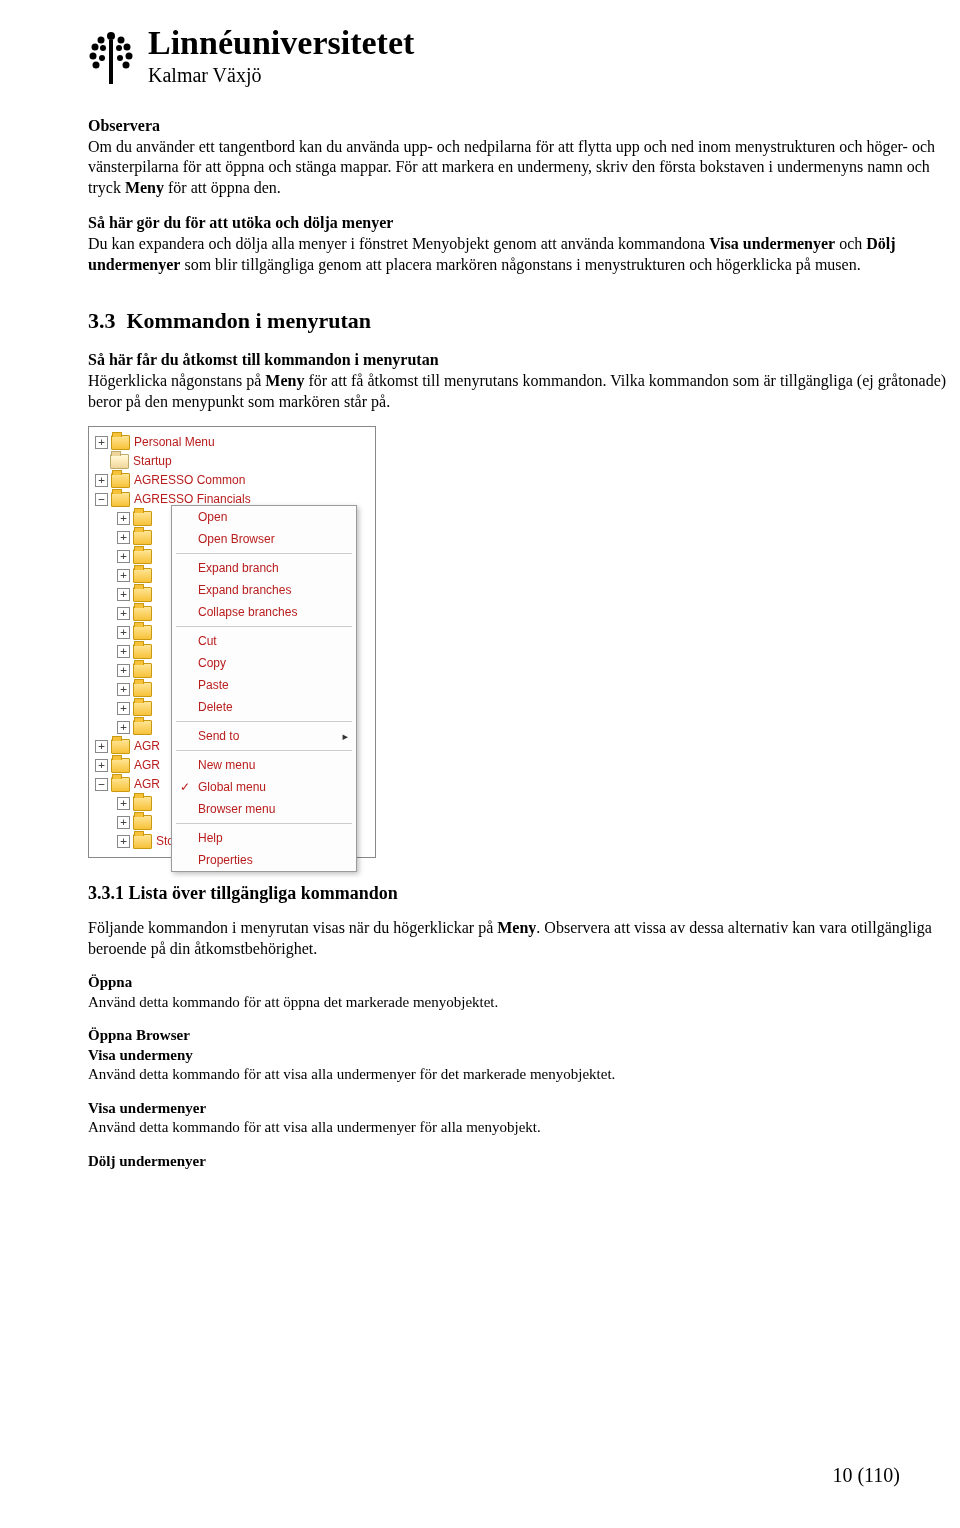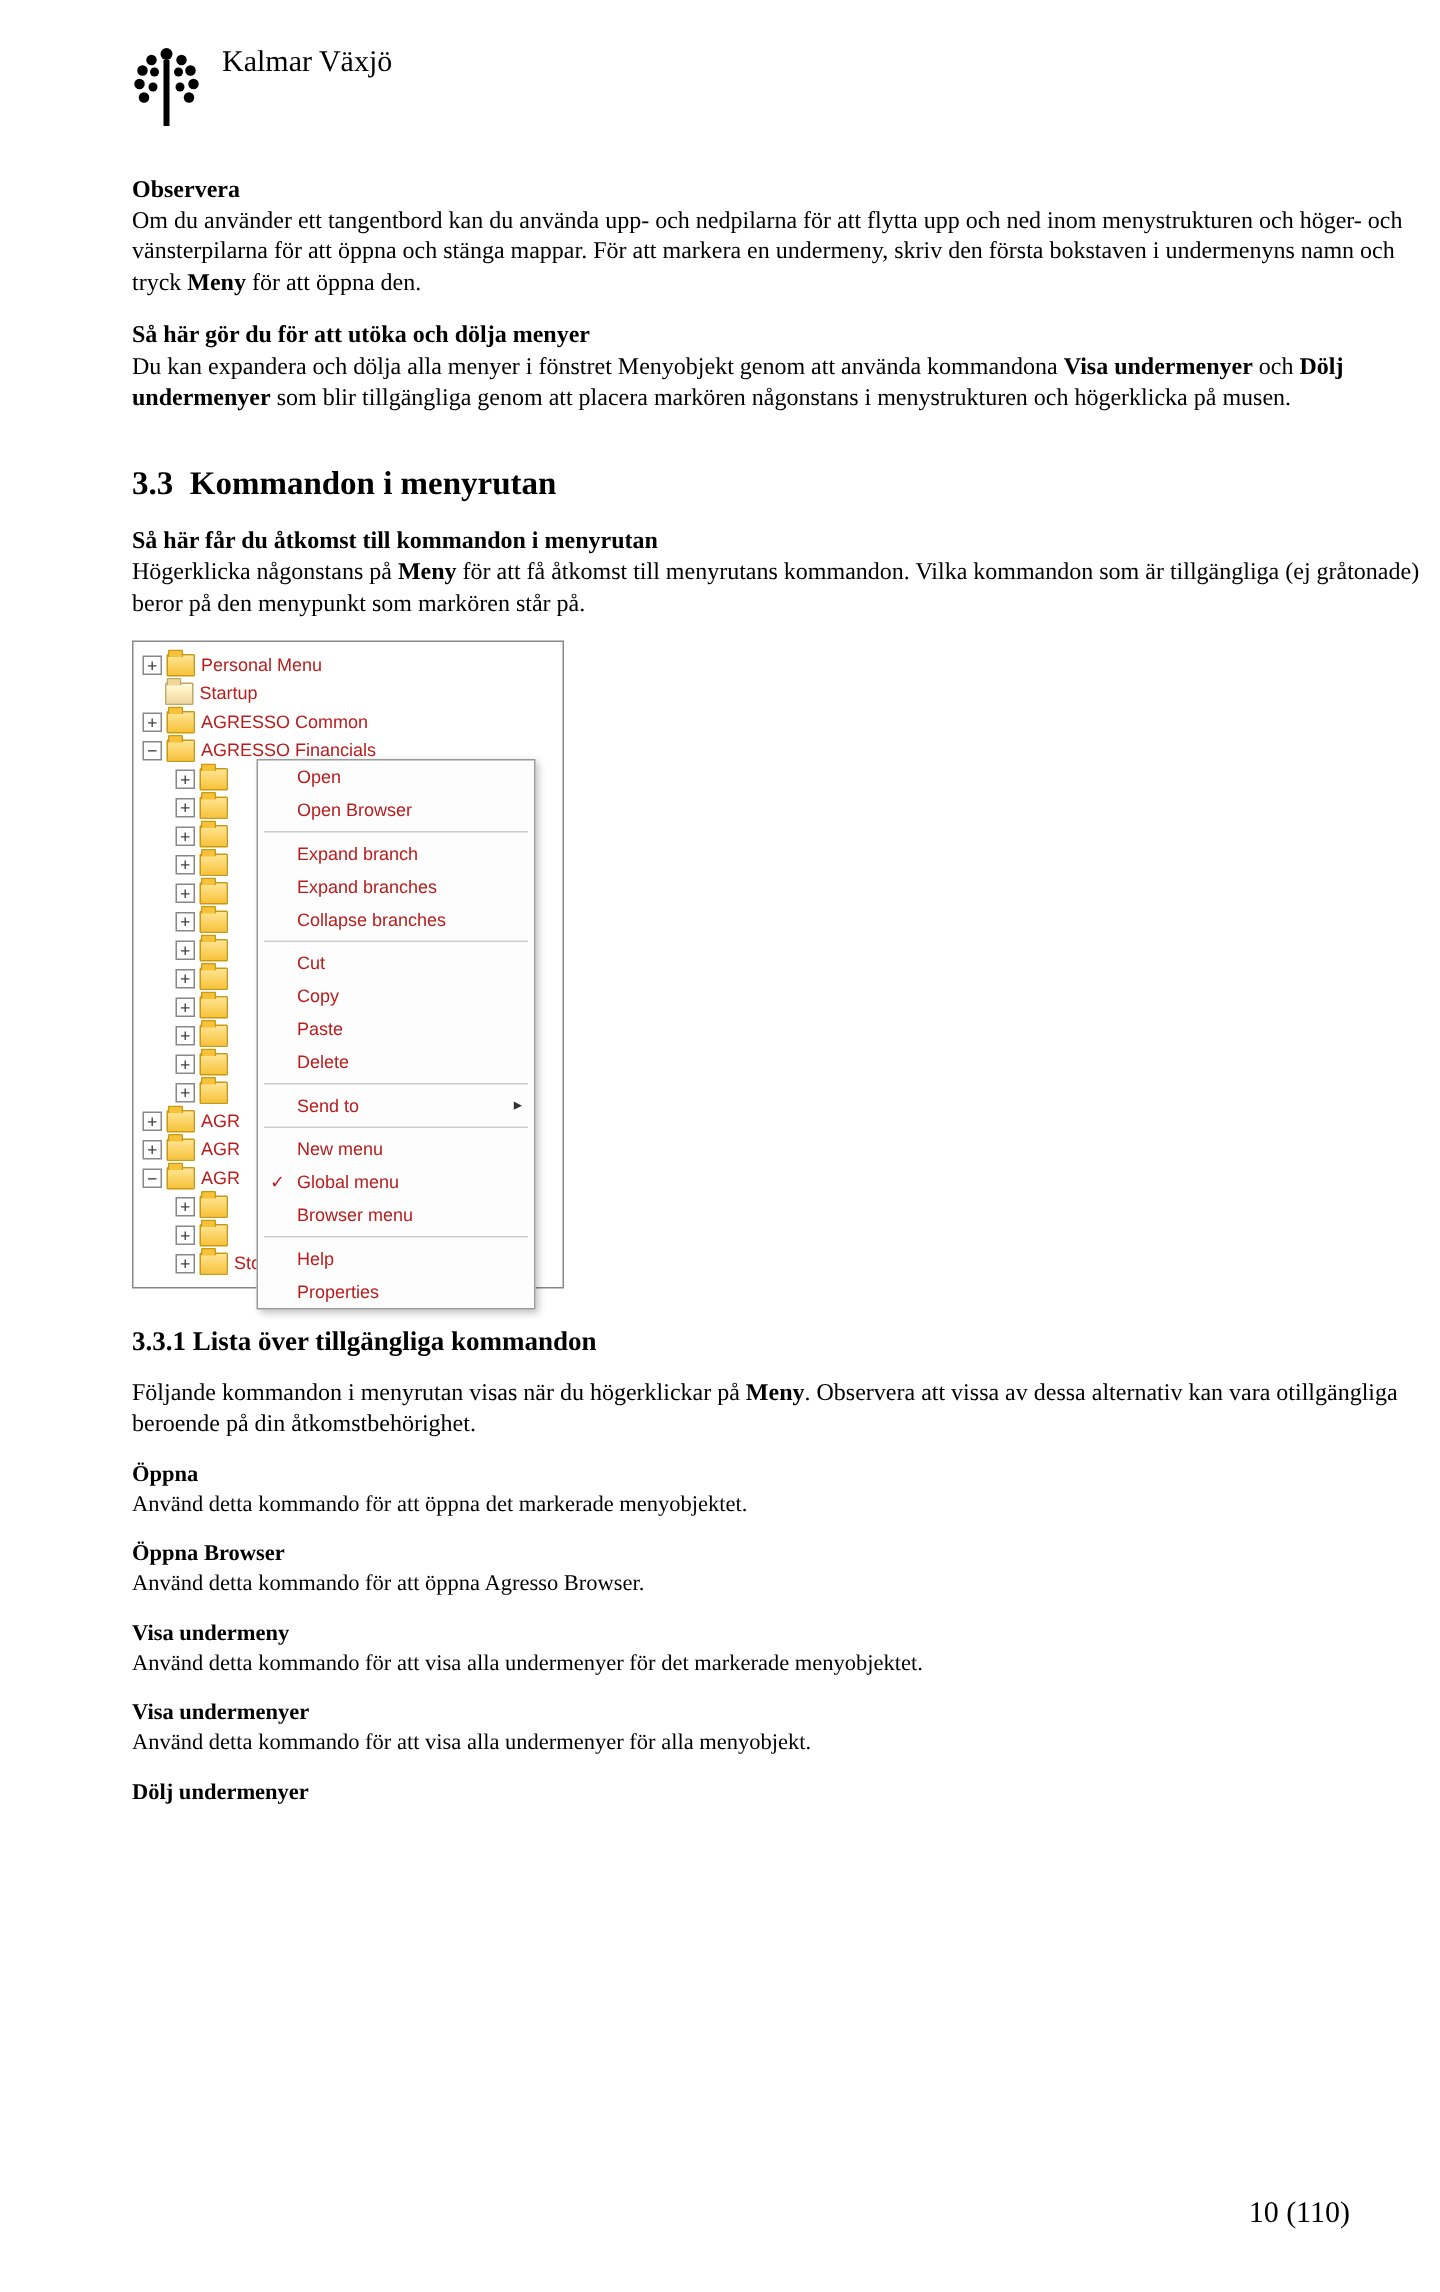--- a/index.html
+++ b/index.html
@@ -56,20 +56,21 @@
           <circle cx="8" cy="35" r="3.5"></circle>
             <circle cx="38" cy="35" r="3.5"></circle>
           <circle cx="15" cy="18" r="3"></circle>
             <circle cx="31" cy="18" r="3"></circle>
           <circle cx="14" cy="28" r="3"></circle>
             <circle cx="32" cy="28" r="3"></circle>
         </g>
       </svg>
     </div>
     <div>
+      <div class="uni-title">Linnéuniversitetet</div>
       <div class="uni-sub">Kalmar Växjö</div>
     </div>
   </div>
 
   <div class="body">
     <p>
       <span class="b">Observera</span><br>
       <span>Om du använder ett tangentbord kan du använda upp- och nedpilarna för att flytta upp och ned inom menystrukturen och höger- och vänsterpilarna för att öppna och stänga mappar. För att markera en undermeny, skriv den första bokstaven i undermenyns namn och tryck </span><span class="b">Meny</span><span> för att öppna den.</span>
     </p>
 
@@ -229,21 +230,20 @@
     </h4>
 
     <p>
       <span>Följande kommandon i menyrutan visas när du högerklickar på </span><span class="b">Meny</span><span>. Observera att vissa av dessa alternativ kan vara otillgängliga beroende på din åtkomstbehörighet.</span>
     </p>
 
     <div id="cmds">
         <p class="smallhead">Öppna</p>
         <p class="smalltext">Använd detta kommando för att öppna det markerade menyobjektet.</p>
         <p class="smallhead">Öppna Browser</p>
-        <p class="smalltext">Använd detta kommando för att öppna Agresso Browser.</p>
         <p class="smallhead">Visa undermeny</p>
         <p class="smalltext">Använd detta kommando för att visa alla undermenyer för det markerade menyobjektet.</p>
         <p class="smallhead">Visa undermenyer</p>
         <p class="smalltext">Använd detta kommando för att visa alla undermenyer för alla menyobjekt.</p>
         <p class="smallhead">Dölj undermenyer</p>
       </div>
   </div>
 
   <div class="pagenum">10 (110)</div>
 </div>

